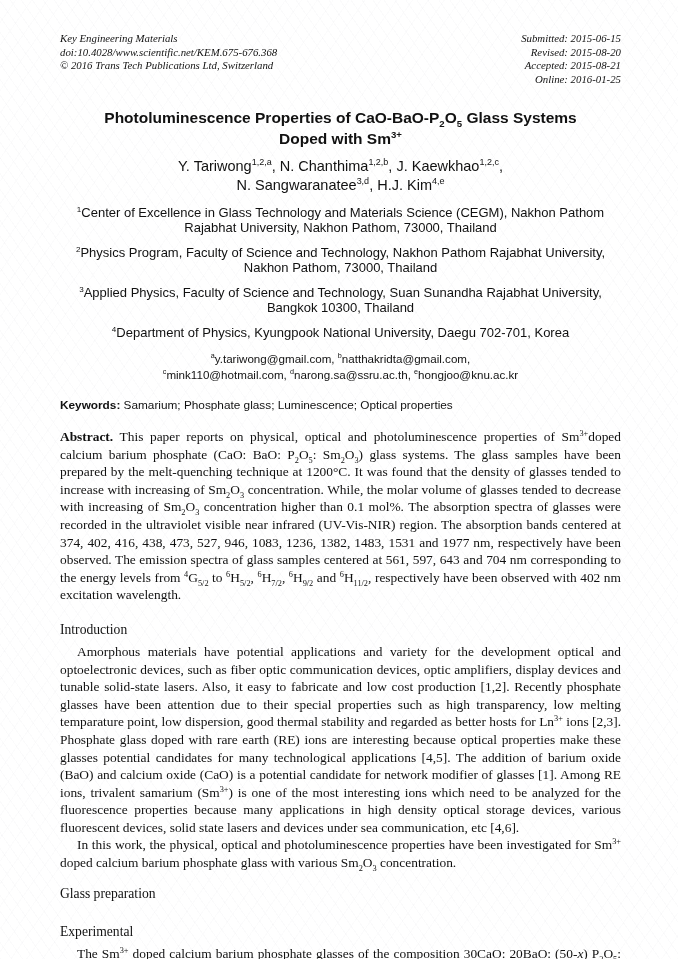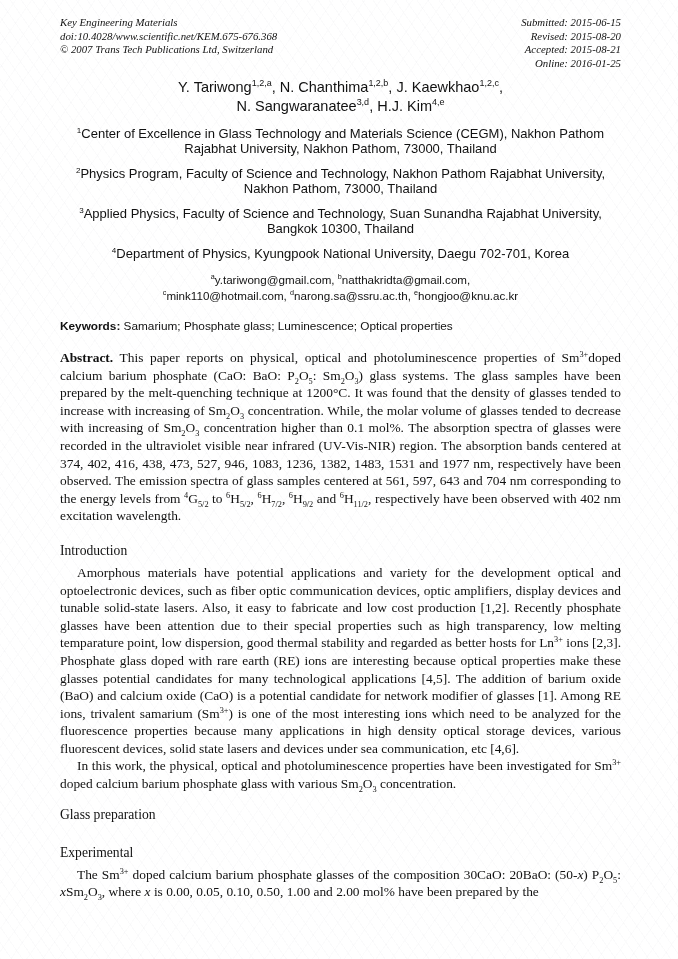--- a/index.html
+++ b/index.html
@@ -1,21 +1,21 @@
 <!DOCTYPE html>
 <html><head>
 <meta charset="utf-8">
 <style>
   html, body { margin: 0; padding: 0; background: #ffffff; }
   .page {
     position: relative;
     width: 678px;
     height: 959px;
     box-sizing: border-box;
-    padding: 16px 57px 0 60px;
+    padding: 32px 57px 0 60px;
     background: #ffffff;
     background-image:
       repeating-linear-gradient(55deg, rgba(130,130,150,0.035) 0 1px, transparent 1px 9px),
       repeating-linear-gradient(-55deg, rgba(130,130,150,0.028) 0 1px, transparent 1px 13px);
     overflow: hidden;
     color: #111;
   }
   .journal-header {
     display: flex;
     justify-content: space-between;
@@ -85,30 +85,34 @@
 </style>
 </head>
 <body>
 
 <div class="page">
 
   <div class="journal-header">
     <div class="left">
       <div>Key Engineering Materials</div>
       <div>doi:10.4028/www.scientific.net/KEM.675-676.368</div>
-      <div>© 2007 Trans Tech Publications Ltd, Switzerland</div>
+      <div>© 2016 Trans Tech Publications Ltd, Switzerland</div>
     </div>
     <div class="right">
       <div>Submitted: 2015-06-15</div>
       <div>Revised: 2015-08-20</div>
       <div>Accepted: 2015-08-21</div>
       <div>Online: 2016-01-25</div>
     </div>
   </div>
 
+  <div class="paper-title">
+    <div>Photoluminescence Properties of CaO-BaO-P<sub>2</sub>O<sub>5</sub> Glass Systems</div>
+    <div>Doped with Sm<sup>3+</sup></div>
+  </div>
 
   <div class="authors">
     <div>Y. Tariwong<sup>1,2,a</sup>, N. Chanthima<sup>1,2,b</sup>, J. Kaewkhao<sup>1,2,c</sup>,</div>
     <div>N. Sangwaranatee<sup>3,d</sup>, H.J. Kim<sup>4,e</sup></div>
   </div>
 
   <div class="affiliation"><sup>1</sup>Center of Excellence in Glass Technology and Materials Science (CEGM), Nakhon Pathom Rajabhat University, Nakhon Pathom, 73000, Thailand</div>
   <div class="affiliation"><sup>2</sup>Physics Program, Faculty of Science and Technology, Nakhon Pathom Rajabhat University, Nakhon Pathom, 73000, Thailand</div>
   <div class="affiliation"><sup>3</sup>Applied Physics, Faculty of Science and Technology, Suan Sunandha Rajabhat University, Bangkok 10300, Thailand</div>
   <div class="affiliation"><sup>4</sup>Department of Physics, Kyungpook National University, Daegu 702-701, Korea</div>

